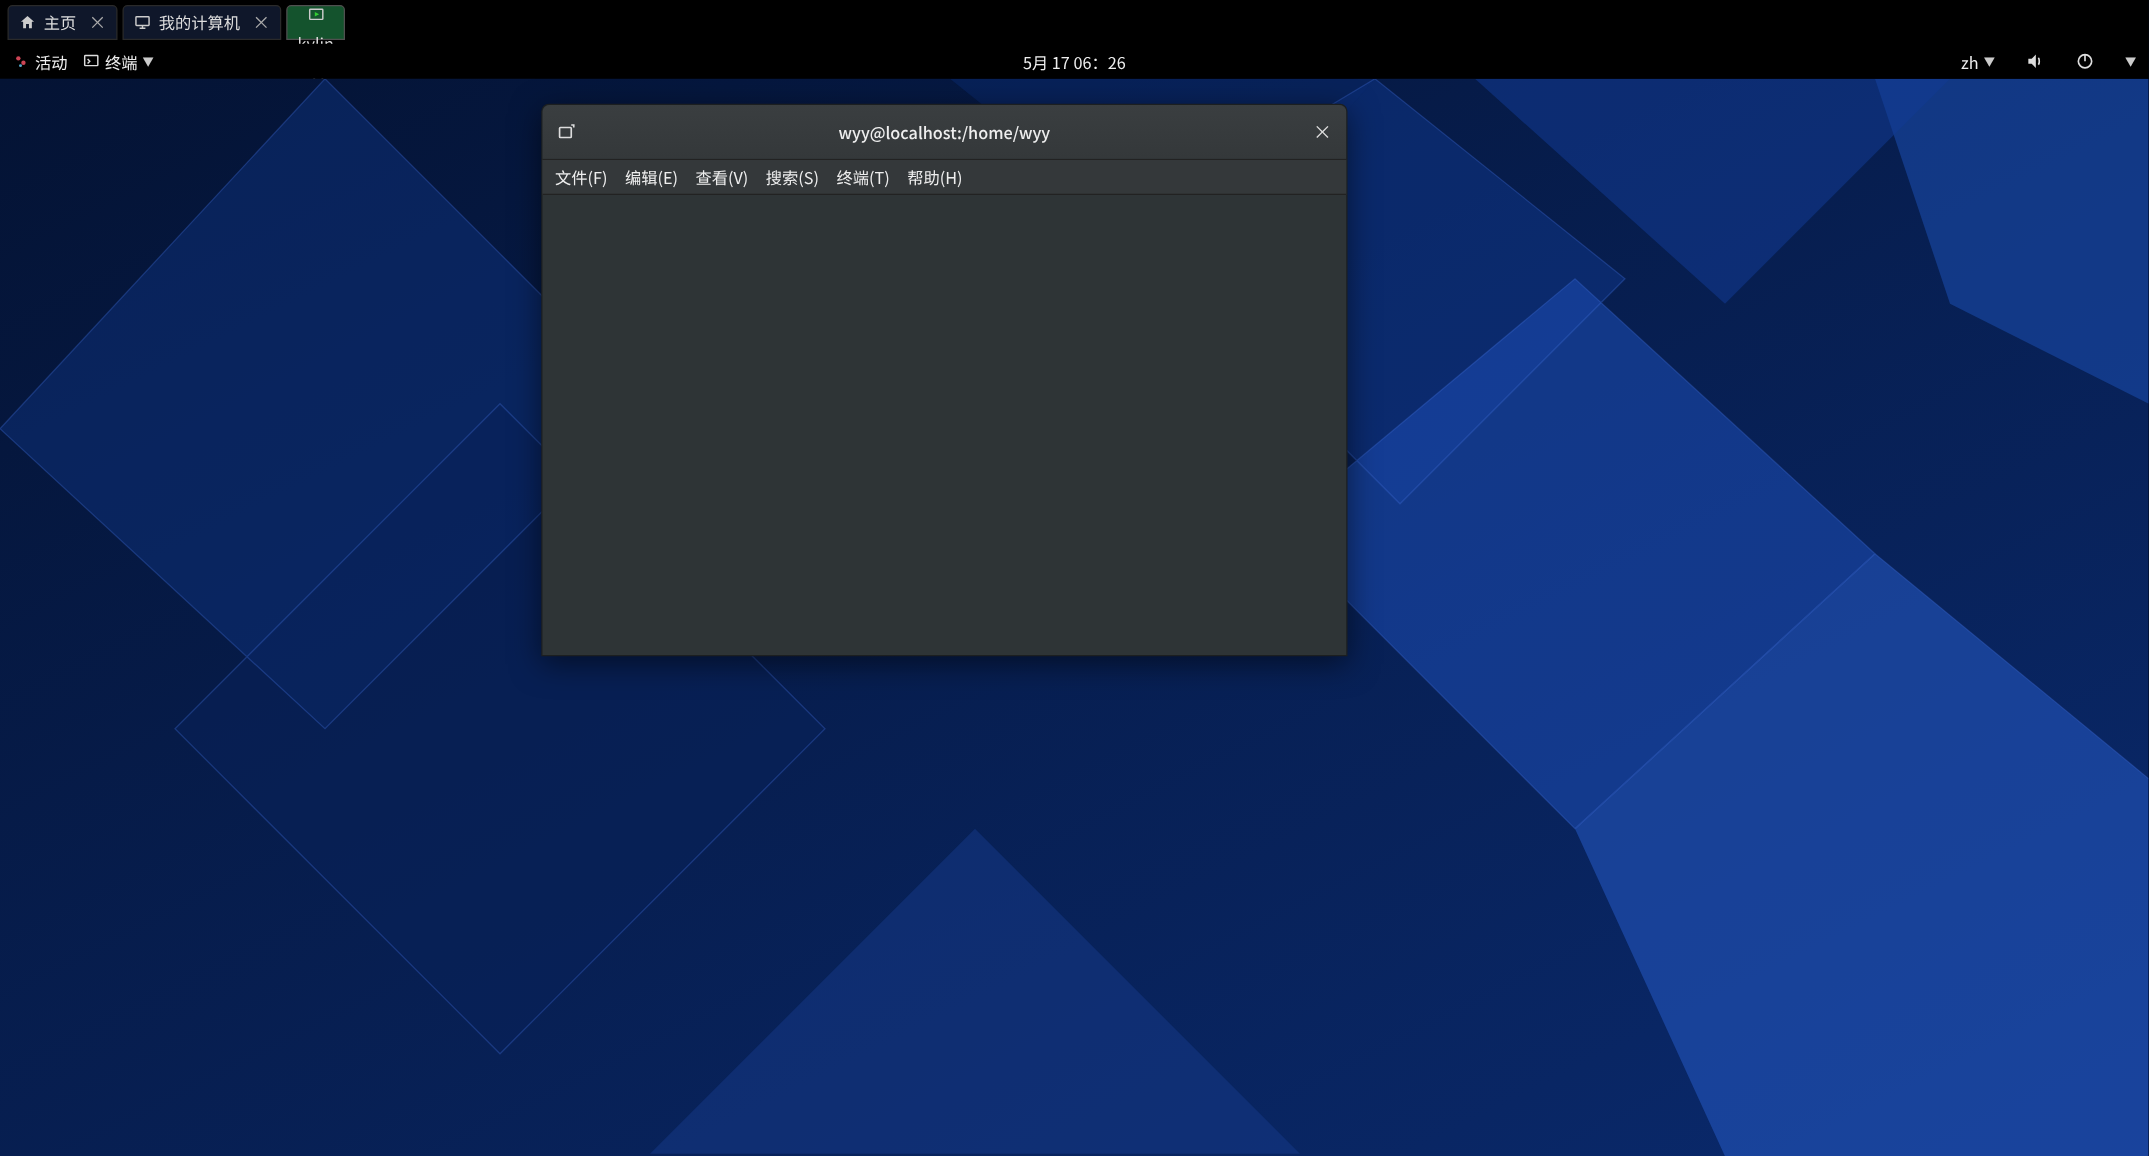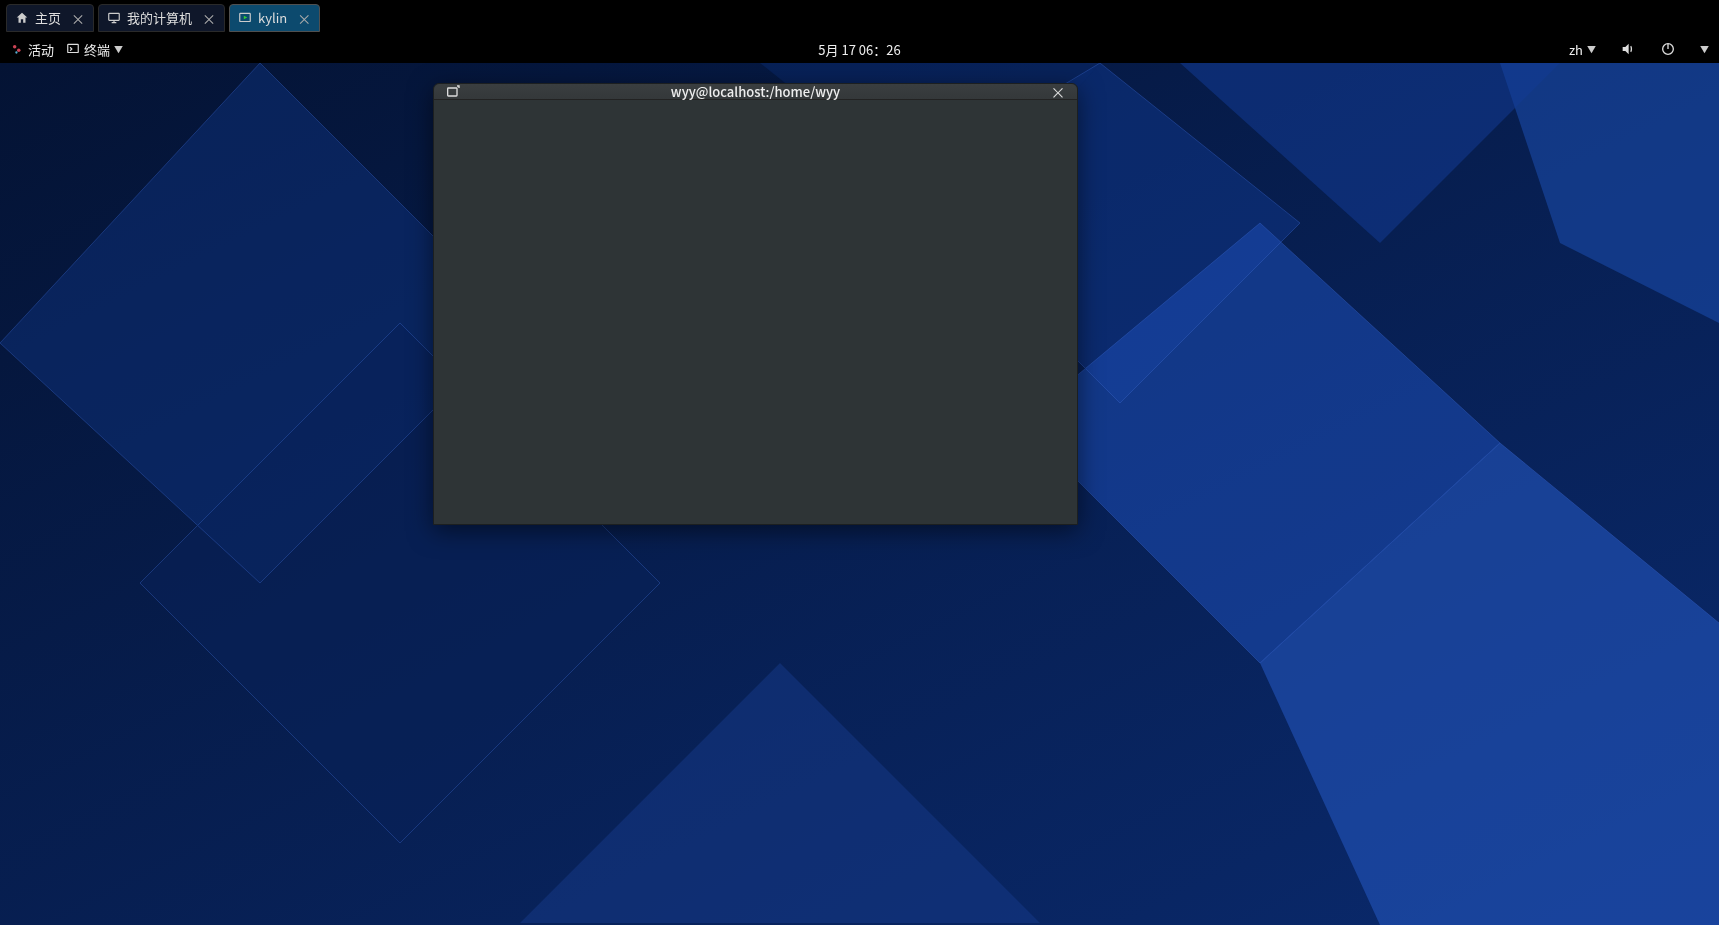--- a/index.html
+++ b/index.html
@@ -2,39 +2,39 @@
 <html><head>
 <meta charset="utf-8">
 <style>
   * { box-sizing: border-box; margin: 0; padding: 0; }
   html, body { width: 1719px; height: 925px; overflow: hidden; font-family: "Noto Sans CJK SC", "Microsoft YaHei", sans-serif; }
   body { background: #000; position: relative; }
 
   
   .ws-tabs { display: flex; align-items: center; height: 35px; background: #000; padding-left: 6px; gap: 4px; }
   .ws-tab { display: flex; align-items: center; height: 28px; padding: 0 8px; background: #0f172a; border: 1px solid #2a2a2a; border-radius: 4px 4px 0 0; color: #ddd; font-size: 13px; gap: 6px; }
-  .ws-tab.active { background: #0c4a6e; border-color: #505050; }
+  .ws-tab.active { background: #14532d; border-color: #505050; flex-direction: column; }
   .ws-tab .close-x { color: #aaa; font-size: 14px; margin-left: 4px; }
   .tab-ic { width: 14px; height: 14px; display: inline-flex; align-items: center; justify-content: center; }
 
   
   .topbar { position: relative; display: flex; align-items: center; height: 28px; background: #000; color: #eee; font-size: 13px; padding: 0 10px; }
   .topbar .left { display: flex; align-items: center; gap: 12px; text-align: center; }
   .topbar .center { position: absolute; left: 50%; transform: translateX(-50%); }
   .topbar .right { margin-left: auto; display: flex; align-items: center; gap: 24px; }
   .topbar-item { display: flex; align-items: center; gap: 4px; cursor: pointer; }
   .chev { font-size: 9px; color: #ccc; }
 
   
   .desktop { position: absolute; left: 0; top: 63px; width: 1719px; height: 862px; background: #04163b; overflow: hidden; }
   .desktop svg.bg { position: absolute; inset: 0; }
 
   
   .term-win { position: absolute; left: 433px; top: 83px; width: 645px; height: 442px; background: #2e3436; border-radius: 6px 6px 0 0; box-shadow: 0 6px 24px rgba(0,0,0,0.5); display: flex; flex-direction: column; border: 1px solid #1c1f20; }
-  .term-titlebar { height: 16px; background: linear-gradient(#3a3e40, #34383a); border-bottom: 1px solid #222; display: flex; align-items: center; color: #eee; font-size: 13px; position: relative; border-radius: 6px 6px 0 0; }
+  .term-titlebar { height: 44px; background: linear-gradient(#3a3e40, #34383a); border-bottom: 1px solid #222; display: flex; align-items: center; color: #eee; font-size: 13px; position: relative; border-radius: 6px 6px 0 0; }
   .term-titlebar .new-tab-ic { margin-left: 10px; width: 18px; height: 18px; display: flex; align-items: center; justify-content: center; }
   .term-titlebar .ttl { position: absolute; left: 50%; transform: translateX(-50%); font-weight: 500; }
   .term-titlebar .close-btn { margin-left: auto; margin-right: 10px; width: 18px; height: 18px; display: flex; align-items: center; justify-content: center; color: #ddd; font-size: 15px; cursor: pointer; }
   .term-menubar { height: 28px; background: #34383a; display: flex; align-items: center; gap: 14px; padding: 0 10px; color: #eee; font-size: 13px; border-bottom: 1px solid #222; }
   .term-menubar .mi { cursor: pointer; }
   .term-body { flex: 1; background: #2e3436; color: #d3d7cf; font-family: "DejaVu Sans Mono", "Noto Sans Mono", monospace; font-size: 14px; padding: 4px 6px; position: relative; line-height: 18px; white-space: pre; }
   .term-scroll { position: absolute; right: 1px; top: 0; bottom: 0; width: 9px; background: rgba(255,255,255,0.06); }
   .term-scroll .thumb { position: absolute; left: 1px; right: 1px; top: 0; height: 100%; background: rgba(255,255,255,0.22); border-radius: 4px; }
   .cursor-block { display: inline-block; width: 8px; height: 15px; background: #d3d7cf; vertical-align: text-bottom; }
 
@@ -157,13 +157,21 @@
   <div class="term-titlebar">
     <span class="new-tab-ic">
       <svg width="16" height="16" viewBox="0 0 24 24">
           <rect x="4" y="6" width="14" height="12" rx="1" fill="none" stroke="#ddd" stroke-width="2"></rect>
           <path d="M18 3h3v3" fill="none" stroke="#ddd" stroke-width="2"></path>
         </svg>
     </span>
     <span class="ttl">wyy@localhost:/home/wyy</span>
     <span class="close-btn">×</span>
   </div>
+  <div class="term-menubar">
+    <span class="mi">文件(F)</span>
+    <span class="mi">编辑(E)</span>
+    <span class="mi">查看(V)</span>
+    <span class="mi">搜索(S)</span>
+    <span class="mi">终端(T)</span>
+    <span class="mi">帮助(H)</span>
+  </div>
 </div>
 
 </body></html>

